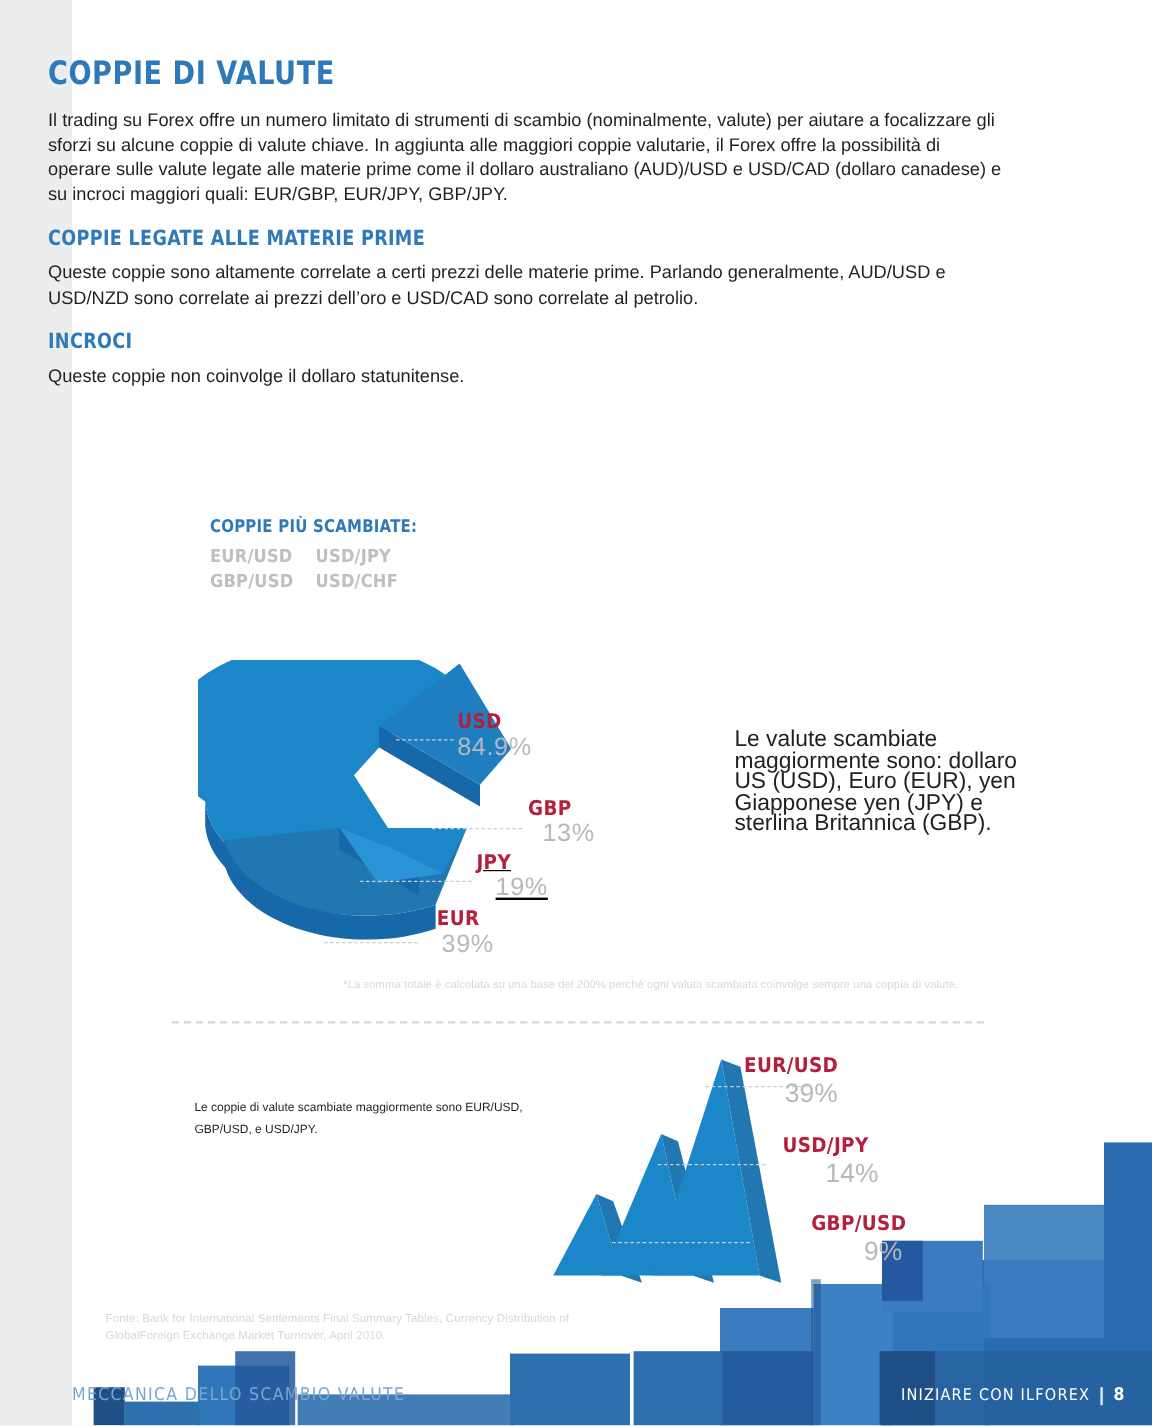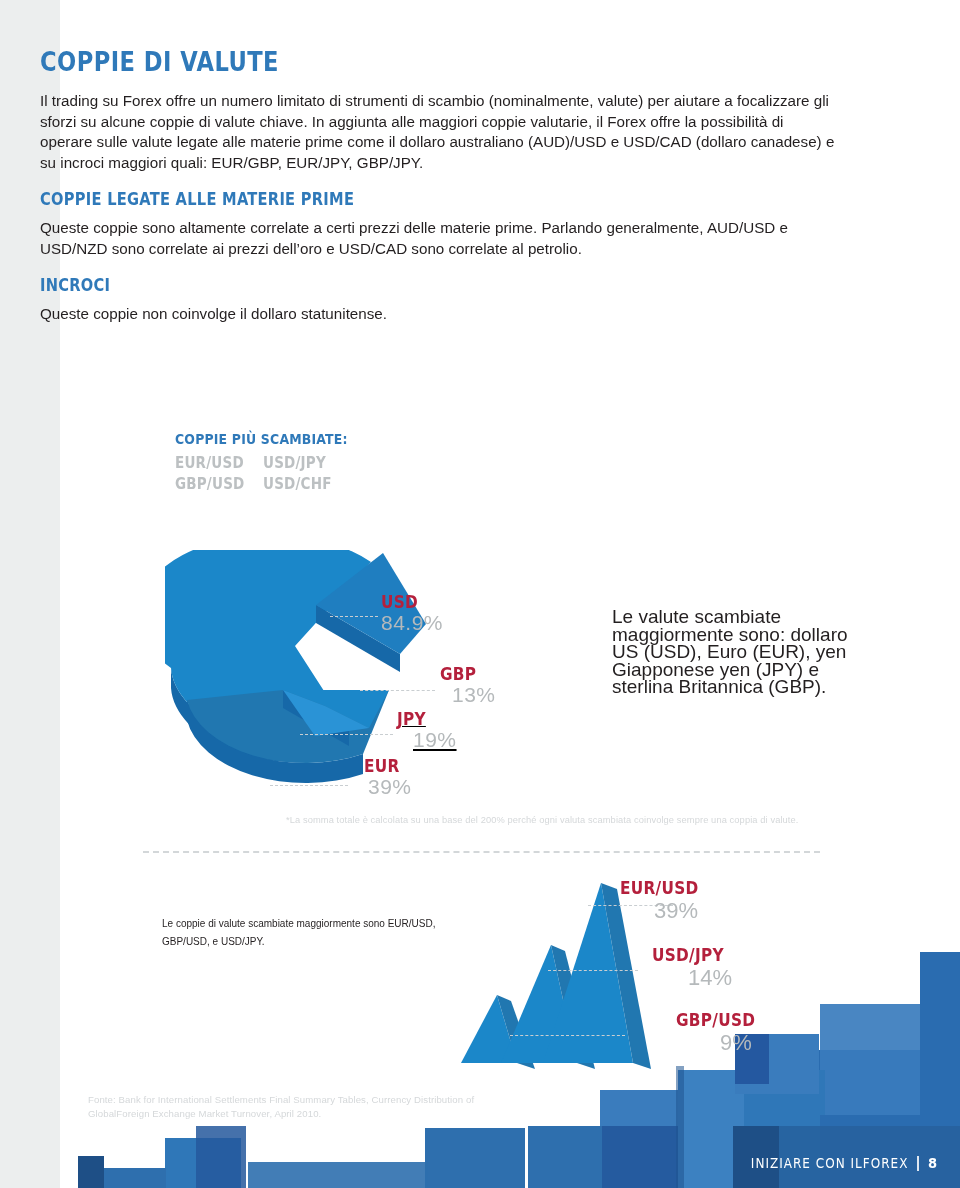--- a/index.html
+++ b/index.html
@@ -249,18 +249,19 @@
   <div class="leader" style="left:510px;top:1035px;width:115px;"></div>
   <div class="bar-lbl" style="left:676px;top:1010px;">
     <div class="name">GBP/USD</div>
     <div class="pct" style="margin-left:44px;">9%</div>
   </div>
 </div>
 
 <div class="source">Fonte: Bank for International Settlements Final Summary Tables, Currency Distribution of GlobalForeign Exchange Market Turnover, April 2010.</div>
 
 <div class="footer">
+  <div class="fl">MECCANICA DELLO SCAMBIO VALUTE</div>
   <div class="fr">
     <span>INIZIARE CON ILFOREX</span>
     <span class="divider"></span>
     <span class="pg">8</span>
   </div>
 </div>
 
 </body></html>

